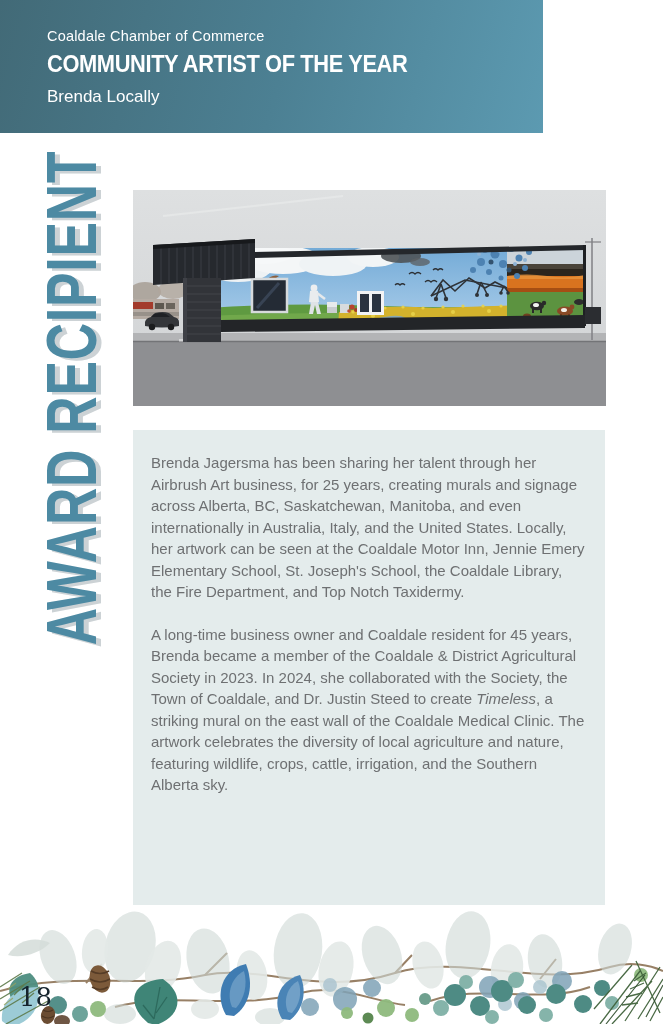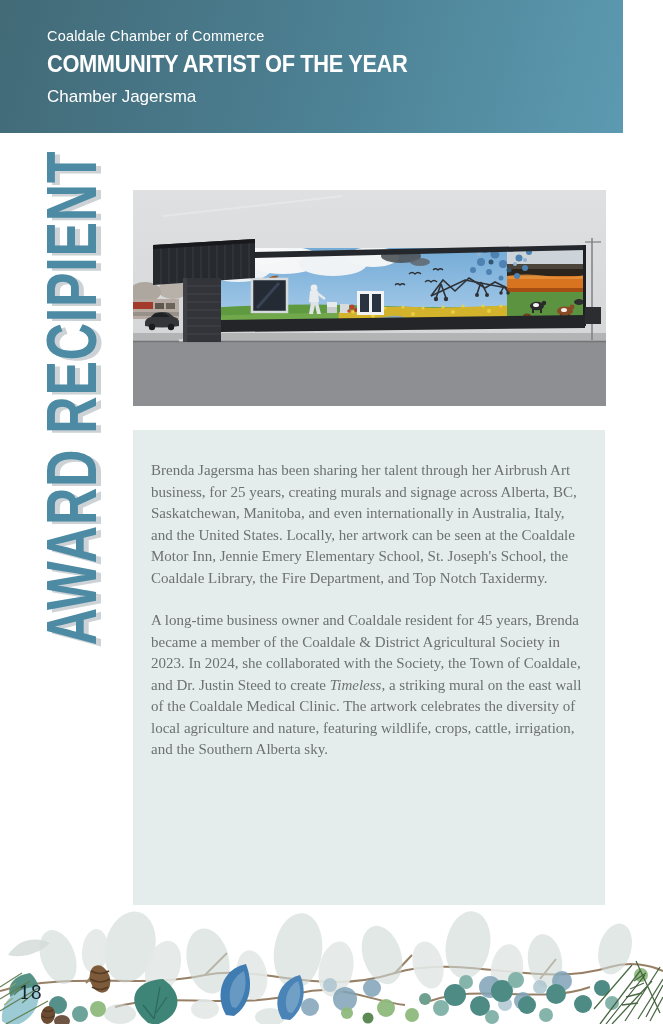--- a/index.html
+++ b/index.html
@@ -2,21 +2,21 @@
 <html><head>
 <meta charset="utf-8">
 <style>
   html,body { margin:0; padding:0; background:#ffffff; }
   .page {
     position:relative; width:663px; height:1024px; overflow:hidden;
     background:#ffffff; font-family:"Liberation Sans", sans-serif;
   }
   
   .header {
-    position:absolute; top:0; left:0; width:623px; height:133px;
+    position:absolute; top:0; left:0; width:543px; height:133px;
     background:linear-gradient(105deg, #426a77 0%, #4c8093 52%, #5c9ab1 100%);
     color:#ffffff; box-sizing:border-box; padding:28px 0 0 47px;
   }
   .header .eyebrow { font-size:14.5px; letter-spacing:.2px; margin:0 0 7px 0; font-weight:400; }
   .header .title   { font-size:23px; font-weight:bold; letter-spacing:-.4px; margin:0 0 9px 0;
                      transform:scaleX(.95); transform-origin:left center; white-space:nowrap; }
   .header .subtitle{ font-size:17px; margin:0; font-weight:400; }
 
   
   .award-label {
@@ -34,42 +34,42 @@
   
   .photo { position:absolute; left:133px; top:190px; width:473px; height:216px; }
   .photo svg { display:block; width:100%; height:100%; }
 
   
   .panel {
     position:absolute; left:133px; top:430px; width:472px; box-sizing:border-box;
     background:#e4ecec; color:#6e7072; font-size:15px; line-height:21.5px;
     padding:18px 20px 20px 18px; min-height:475px;
   }
-  .panel p { margin:12px 0 21px 0;font-family:Liberation Serif, serif; }
+  .panel p { margin:4px 0 21px 0; }
   .panel p:last-child { margin-bottom:0; }
   .panel em { font-style:italic; }
 
   
   .border-art { position:absolute; left:0; bottom:0; width:663px; height:115px; }
   .border-art svg { display:block; width:100%; height:100%; }
 
   .page-num {
     position:absolute; left:19px; top:982px; z-index:5;
-    font-family:"DejaVu Serif", serif; font-size:18px; color:#15232d;
+    font-family:"DejaVu Serif", serif; font-size:26px; color:#15232d;
   }
 </style>
 </head>
 <body>
 
 <div class="page">
 
   <div class="header">
     <p class="eyebrow">Coaldale Chamber of Commerce</p>
     <p class="title">COMMUNITY ARTIST OF THE YEAR</p>
-    <p class="subtitle">Chamber Jagersma</p>
+    <p class="subtitle">Brenda Locally</p>
   </div>
 
   <div class="award-label">
     <span>AWARD RECIPIENT</span>
   </div>
 
   <div class="photo">
     <svg viewBox="0 0 473 216" aria-hidden="true">
       <defs>
         <linearGradient id="pSky" x1="0" y1="0" x2="0" y2="1">

